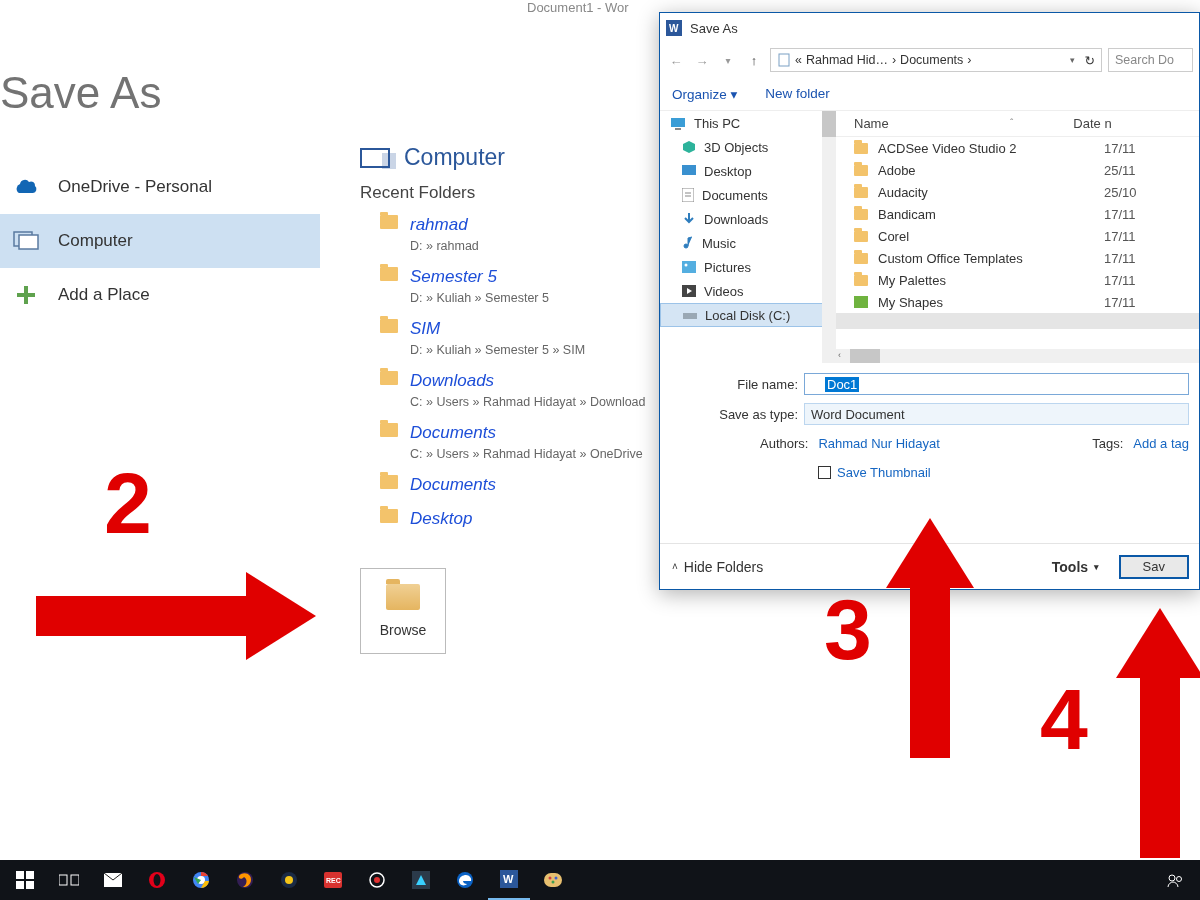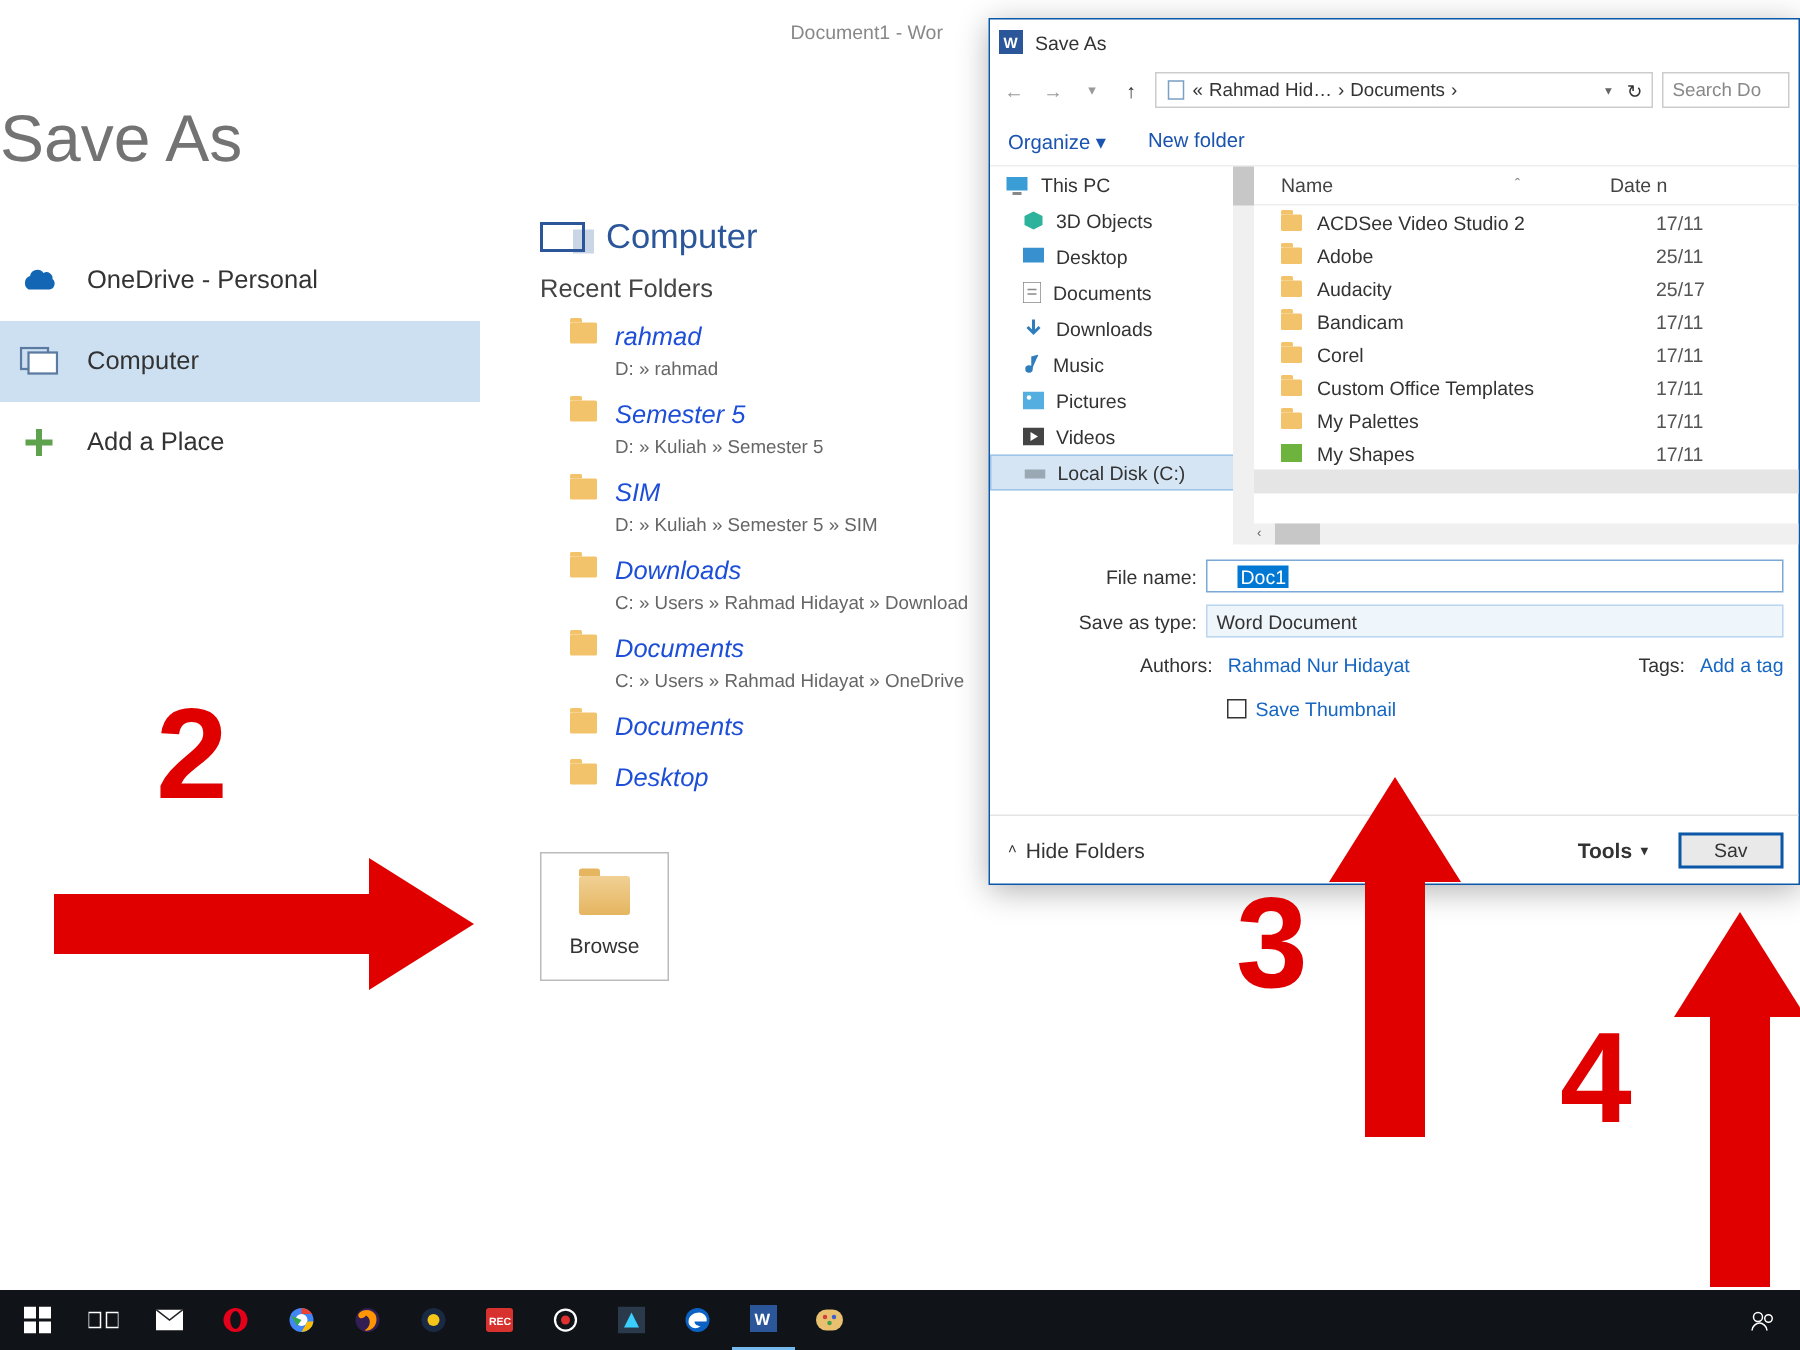--- a/index.html
+++ b/index.html
@@ -1,18 +1,18 @@
 <!DOCTYPE html>
 <html><head>
 <meta charset="utf-8">
 <style>
   * { box-sizing: border-box; margin: 0; padding: 0; font-family: "Segoe UI", sans-serif; }
   body { width: 1200px; height: 900px; background: #fff; position: relative; overflow: hidden; font-size: 14px; color: #333; }
 
-  .app-title { position: absolute; top: 14px; left: 527px; color: #888; font-size: 13px; }
+  .app-title { position: absolute; top: 0; left: 527px; color: #888; font-size: 13px; }
 
   .page-heading { position: absolute; top: 68px; left: 0; font-size: 44px; font-weight: 300; color: #737373; }
 
   .sidebar { position: absolute; top: 160px; left: 0; width: 320px; }
   .side-item { display: flex; align-items: center; height: 54px; padding-left: 12px; gap: 18px; font-size: 17px; color: #333; cursor: pointer; }
   .side-item.selected { background: #cde0f2; }
   .side-icon { width: 28px; height: 22px; display:flex; align-items:center; justify-content:center; }
 
   .main { position: absolute; left: 360px; top: 144px; width: 370px; }
   .main-header { display:flex; align-items:center; gap:14px; margin-bottom:12px;}
@@ -293,21 +293,21 @@
           <span class="date">17/11</span>
         </div>
       <div class="file-row">
           <span class="folder-ic" style="width:14px;height:11px"></span>
           <span class="name">Adobe</span>
           <span class="date">25/11</span>
         </div>
       <div class="file-row">
           <span class="folder-ic" style="width:14px;height:11px"></span>
           <span class="name">Audacity</span>
-          <span class="date">25/17</span>
+          <span class="date">25/10</span>
         </div>
       <div class="file-row">
           <span class="folder-ic" style="width:14px;height:11px"></span>
           <span class="name">Bandicam</span>
           <span class="date">17/11</span>
         </div>
       <div class="file-row">
           <span class="folder-ic" style="width:14px;height:11px"></span>
           <span class="name">Corel</span>
           <span class="date">17/11</span>

